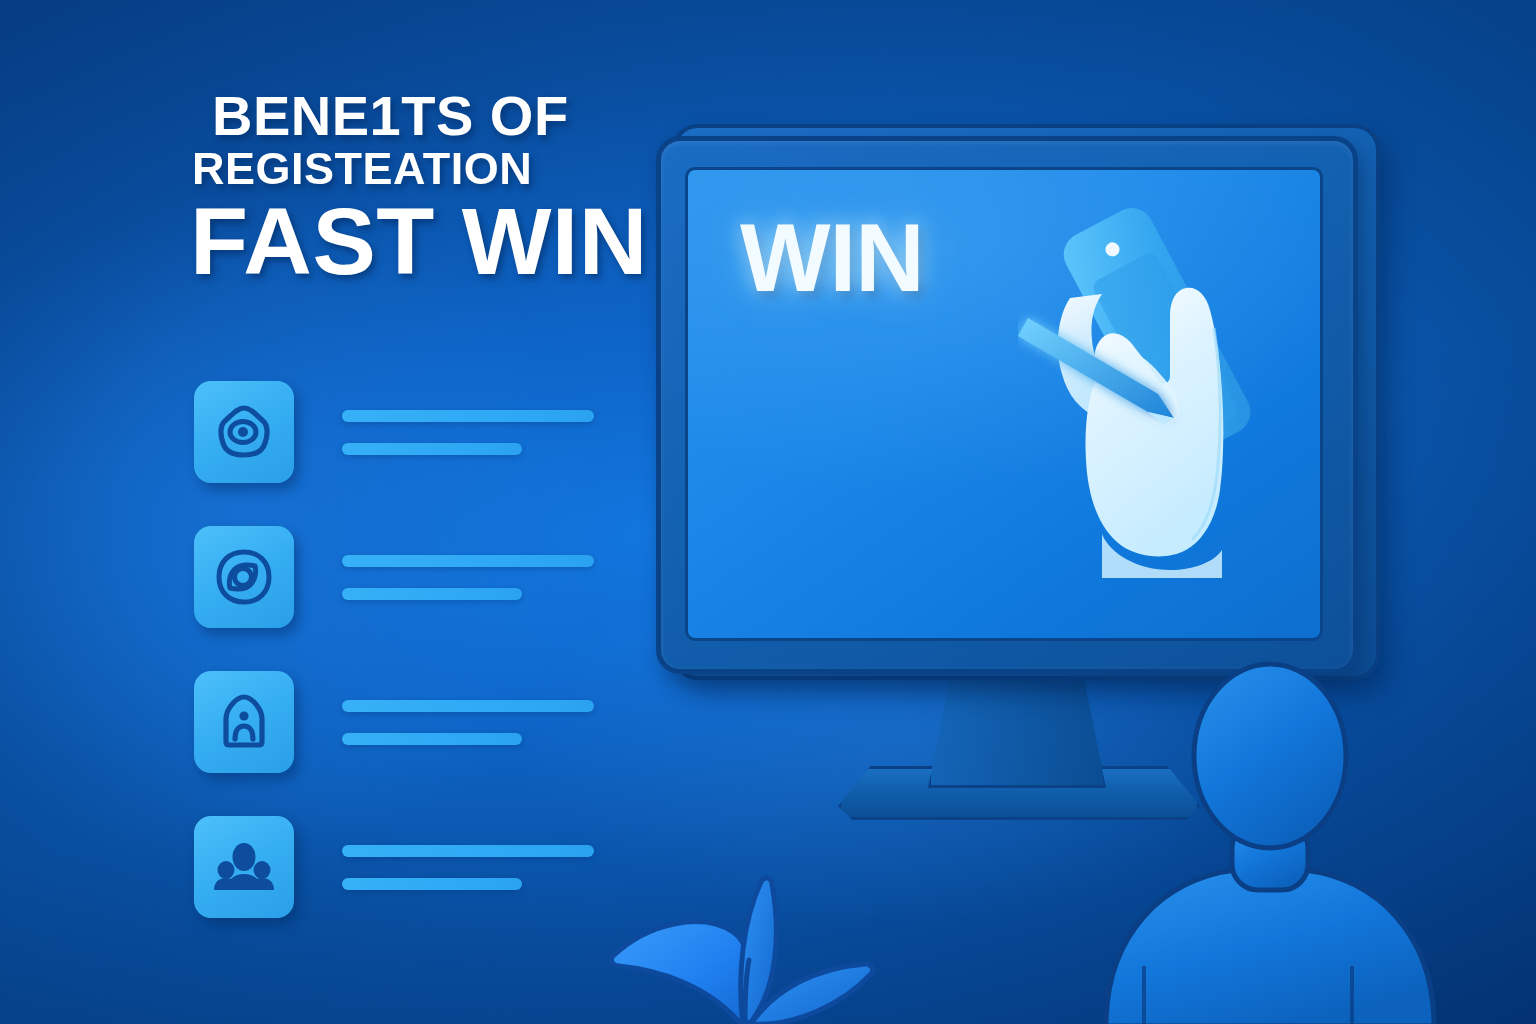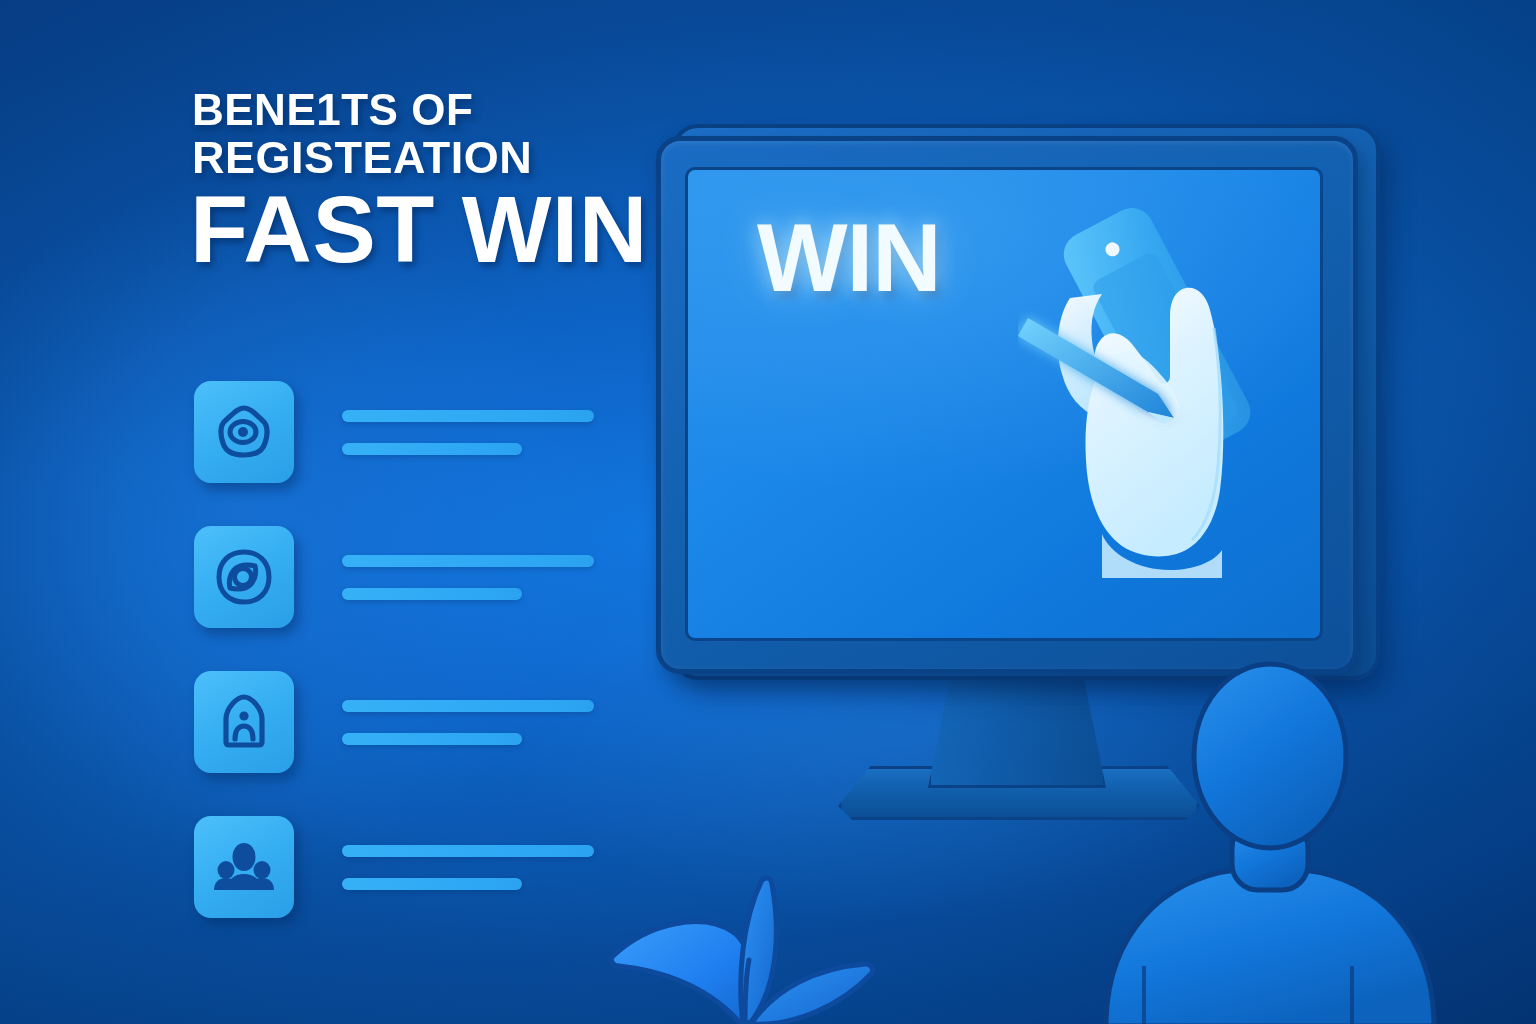--- a/index.html
+++ b/index.html
@@ -63,22 +63,23 @@
   }
   .headline .line {
     color: #ffffff;
     font-weight: bold;
     line-height: 0.99;
     letter-spacing: 0.5px;
     text-shadow: 3px 4px 7px rgba(2,36,88,0.55);
     white-space: nowrap;
   }
   .hl-kicker {
-    font-size: 44px;
+    font-size: 56px;
     letter-spacing: 1.5px;
+    margin-left: 20px;
   }
   .hl-main {
     font-size: 95px;
     letter-spacing: 0px;
     margin-top: 2px;
     margin-left: -2px;
   }
   .hl-sub {
     font-size: 45px;
     letter-spacing: 1.2px;
@@ -178,21 +179,21 @@
     color: #f2fbff;
     font-weight: bold;
     font-size: 96px;
     line-height: 0.95;
     letter-spacing: -1px;
     text-shadow:
       0 0 20px rgba(190,235,255,0.75),
       0 0 44px rgba(140,215,255,0.45),
       4px 6px 10px rgba(5,60,130,0.45);
   }
-  .screen-text .l2 { margin-left: 25px; }
+  .screen-text .l2 { margin-left: 8px; }
 
   
   .hand-group {
     position: absolute;
     left: 330px;
     top: 8px;
     width: 300px;
     height: 400px;
   }
   .stand-shape {

